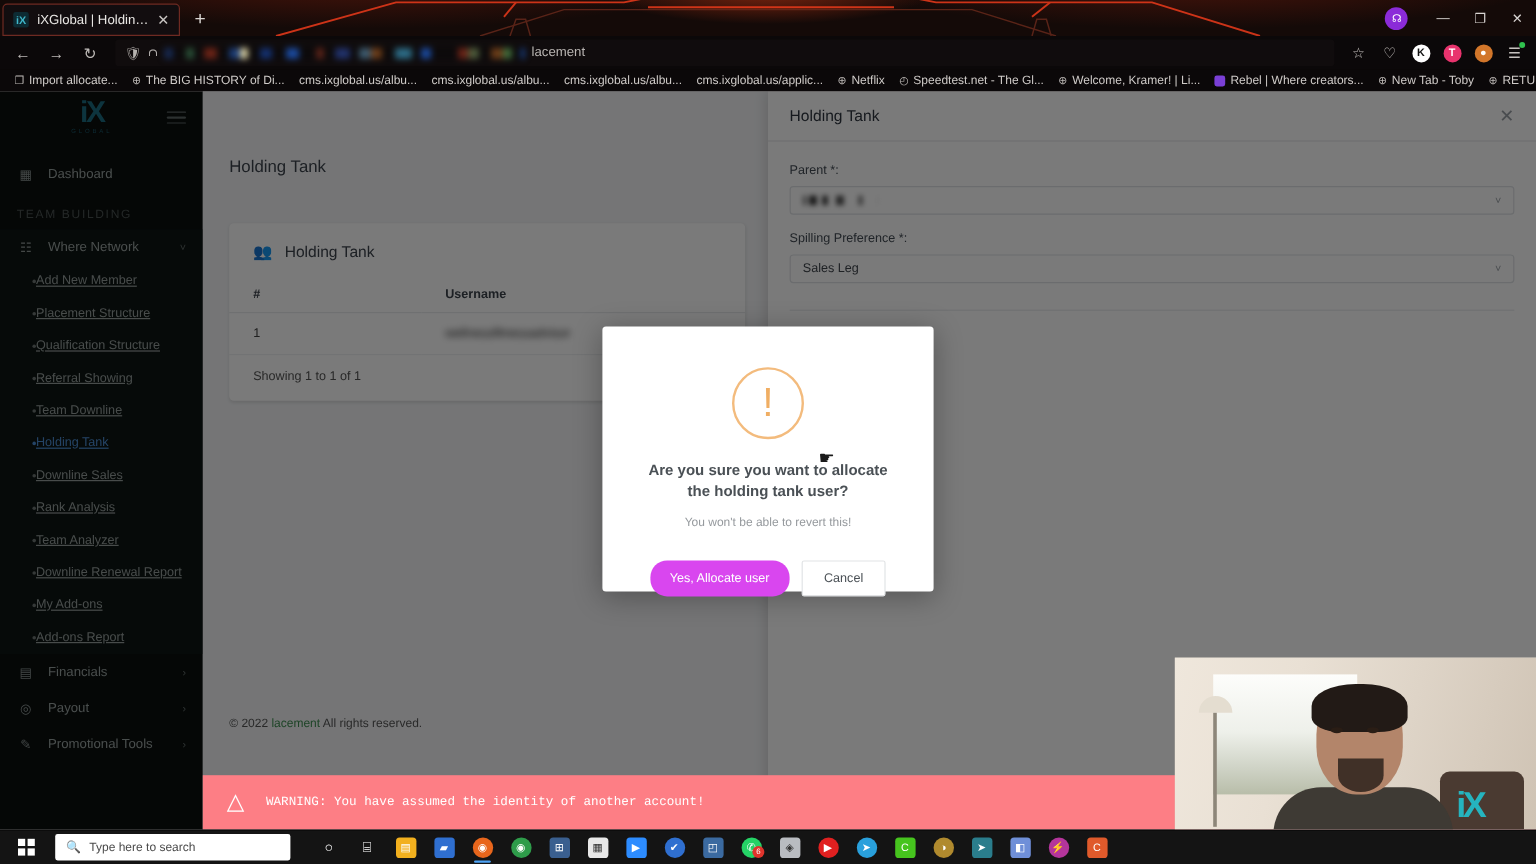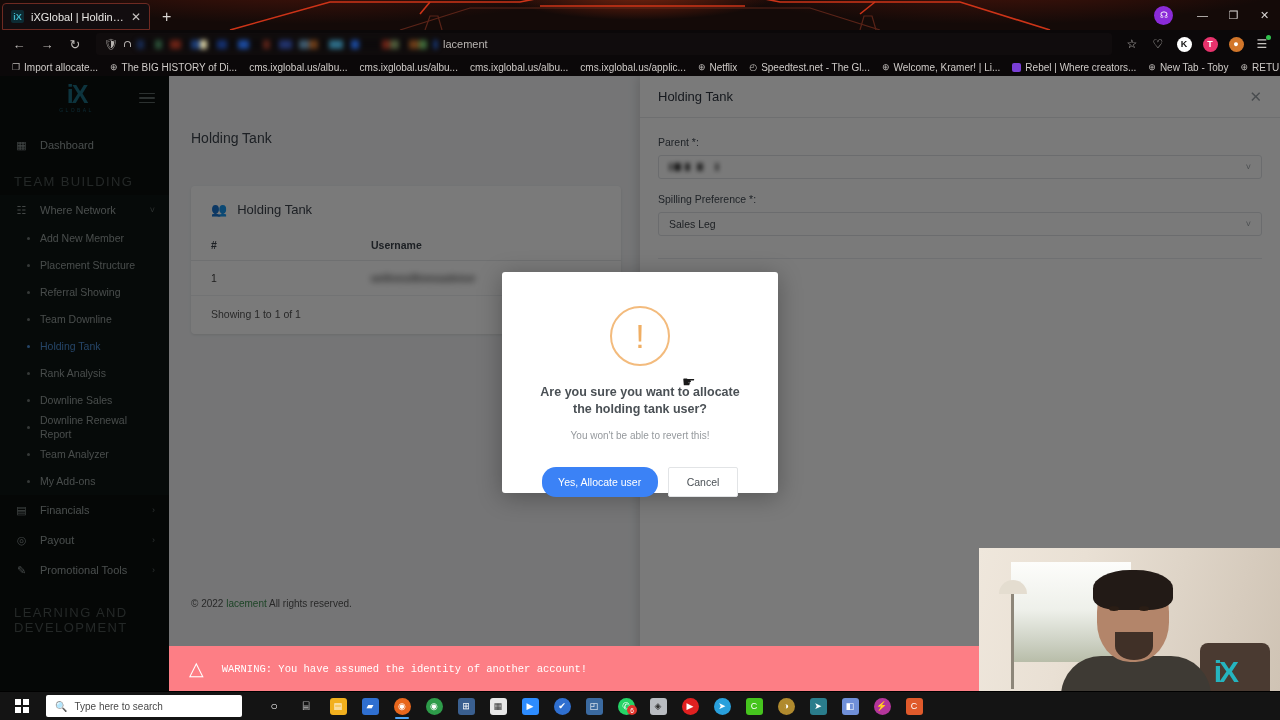--- a/index.html
+++ b/index.html
@@ -115,26 +115,27 @@
   .logo-sub { font-size: 5px; letter-spacing: 2.4px; color: #1b5a6b; margin-top: 1px; }
   .burger { width: 16px; display: flex; flex-direction: column; gap: 3px; flex: 0 0 auto; }
   .burger span { display:block; height: 1.5px; background: #5d6664; border-radius: 1px;}
 
   .sb-item {
     display: flex; align-items: center; gap: 11px;
     padding: 0 14px; height: 30px; font-size: 11px; color: #9aa3a1;
   }
   .sb-item .chev { margin-left: auto; font-size: 9px; color: #616a68; }
   .sb-icon { width: 15px; height: 15px; display:flex; align-items:center; justify-content:center; color: #8e9795; flex: 0 0 auto;}
-  .sb-section { padding: 14px 14px 6px; font-size: 13px; letter-spacing: 1.4px; color: #4c5452; }
+  .sb-section { padding: 14px 14px 6px; font-size: 10px; letter-spacing: 1.4px; color: #4c5452; }
   .sb-group { background: #0d1513; }
   .sb-sub {
-    display: flex; align-items: flex-start; gap: 10px;
+    display: flex; align-items: flex-start; 
     padding: 0 14px 0 27px; min-height: 27px; font-size: 10.5px; color: #97a09e;
     align-items: center;
+    text-decoration: underline;
   }
   .sb-sub .dot { width: 3px; height: 3px; border-radius: 50%; background: #6f7876; flex: 0 0 auto; }
   .sb-sub.active { color: #4d8fd6; }
   .sb-sub.active .dot { background: #4d8fd6; }
   .sb-sub .twoline { line-height: 1.25; }
 
   
   .main { position: absolute; top: 0; left: 169px; width: 471px; height: 615px; background: #f4f5f7; overflow: hidden; }
   .page-title { font-size: 14px; color: #3d444d; padding: 54px 0 0 22px; font-weight: normal; }
   .card {
@@ -197,21 +198,21 @@
   }
   .warn-circle {
     width: 60px; height: 60px; border-radius: 50%; border: 2px solid #f3bb7d;
     margin: 10px auto 18px; display: flex; align-items: center; justify-content: center;
     color: #f0ae63; font-size: 34px; font-weight: 300; line-height: 1;
   }
   .modal-title { font-size: 12.5px; font-weight: bold; color: #4a5055; line-height: 1.35; padding: 0 8px; }
   .modal-sub { font-size: 10px; color: #95999d; margin-top: 12px; }
   .modal-btns { display: flex; justify-content: center; gap: 10px; margin-top: 26px; }
   .btn-confirm {
-    background: #3b82f6; color: #fff; font-size: 10.5px;
+    background: #d946ef; color: #fff; font-size: 10.5px;
     padding: 8px 14px; border: none; border-radius: 14px; min-width: 116px;
   }
   .btn-cancel {
     background: #fff; color: #4a5055; font-size: 10.5px;
     padding: 8px 18px; border: 1px solid #e2e4e6; border-radius: 2px; min-width: 62px;
   }
   .cursor { position: absolute; left: 682px; top: 297px; font-size: 15px; color: #1a1a1a; }
 
   
   .warn-banner {
@@ -414,49 +415,57 @@
             <div class="sb-sub">
               <span class="dot"></span>
               <span class="twoline">Add New Member</span>
             </div>
             <div class="sb-sub">
               <span class="dot"></span>
               <span class="twoline">Placement Structure</span>
             </div>
             <div class="sb-sub">
               <span class="dot"></span>
+              <span class="twoline">Qualification Structure</span>
+            </div>
+            <div class="sb-sub">
+              <span class="dot"></span>
               <span class="twoline">Referral Showing</span>
             </div>
             <div class="sb-sub">
               <span class="dot"></span>
               <span class="twoline">Team Downline</span>
             </div>
             <div class="sb-sub active">
               <span class="dot"></span>
               <span class="twoline">Holding Tank</span>
             </div>
             <div class="sb-sub">
               <span class="dot"></span>
+              <span class="twoline">Downline Sales</span>
+            </div>
+            <div class="sb-sub">
+              <span class="dot"></span>
               <span class="twoline">Rank Analysis</span>
             </div>
             <div class="sb-sub">
               <span class="dot"></span>
-              <span class="twoline">Downline Sales</span>
+              <span class="twoline">Team Analyzer</span>
             </div>
             <div class="sb-sub">
               <span class="dot"></span>
               <span class="twoline">Downline Renewal Report</span>
             </div>
             <div class="sb-sub">
               <span class="dot"></span>
-              <span class="twoline">Team Analyzer</span>
-            </div>
-            <div class="sb-sub">
-              <span class="dot"></span>
               <span class="twoline">My Add-ons</span>
+            </div>
+            <div class="sb-sub">
+              <span class="dot"></span>
+              <span class="twoline">Add-ons Report</span>
             </div>
           </div>
       </div>
 
       <div id="sb-bottom">
           <div class="sb-item">
             <span class="sb-icon">▤</span>
             <span>Financials</span>
             <span class="chev">›</span>
           </div>
@@ -465,21 +474,20 @@
             <span>Payout</span>
             <span class="chev">›</span>
           </div>
           <div class="sb-item">
             <span class="sb-icon">✎</span>
             <span>Promotional Tools</span>
             <span class="chev">›</span>
           </div>
         </div>
 
-      <div class="sb-section" style="padding-top:20px">LEARNING AND DEVELOPMENT</div>
     </div>
 
     <div class="main">
       <div class="page-title">Holding Tank</div>
 
       <div class="card">
         <div class="card-head">
           <span class="ico">👥</span>
           <span class="t">Holding Tank</span>
         </div>

